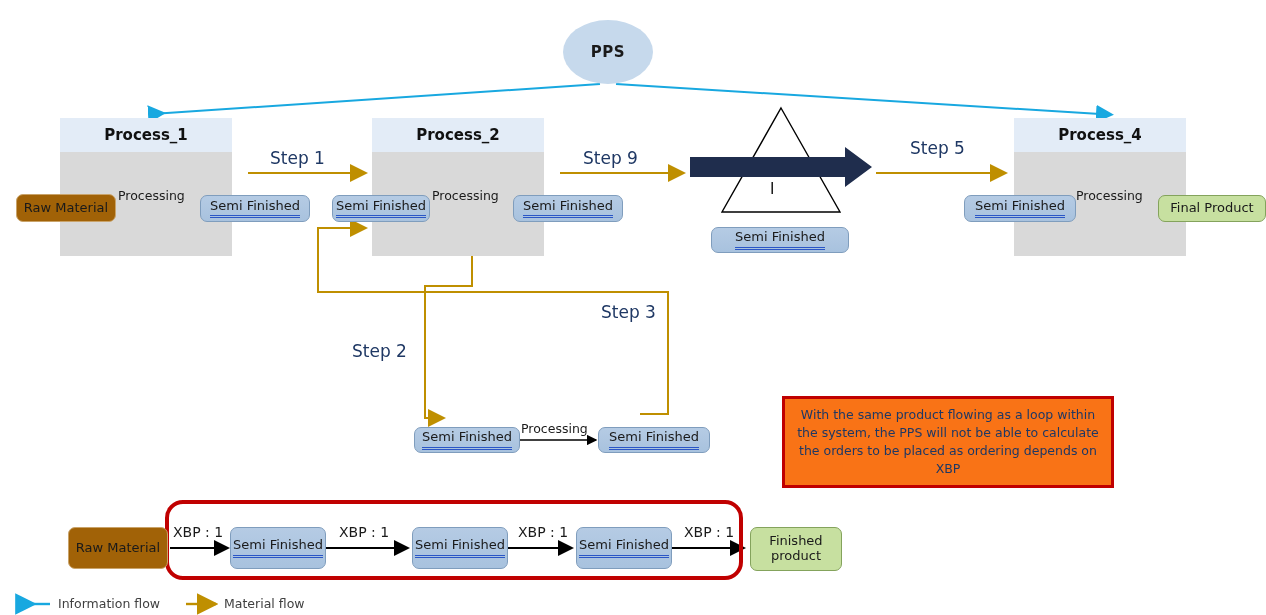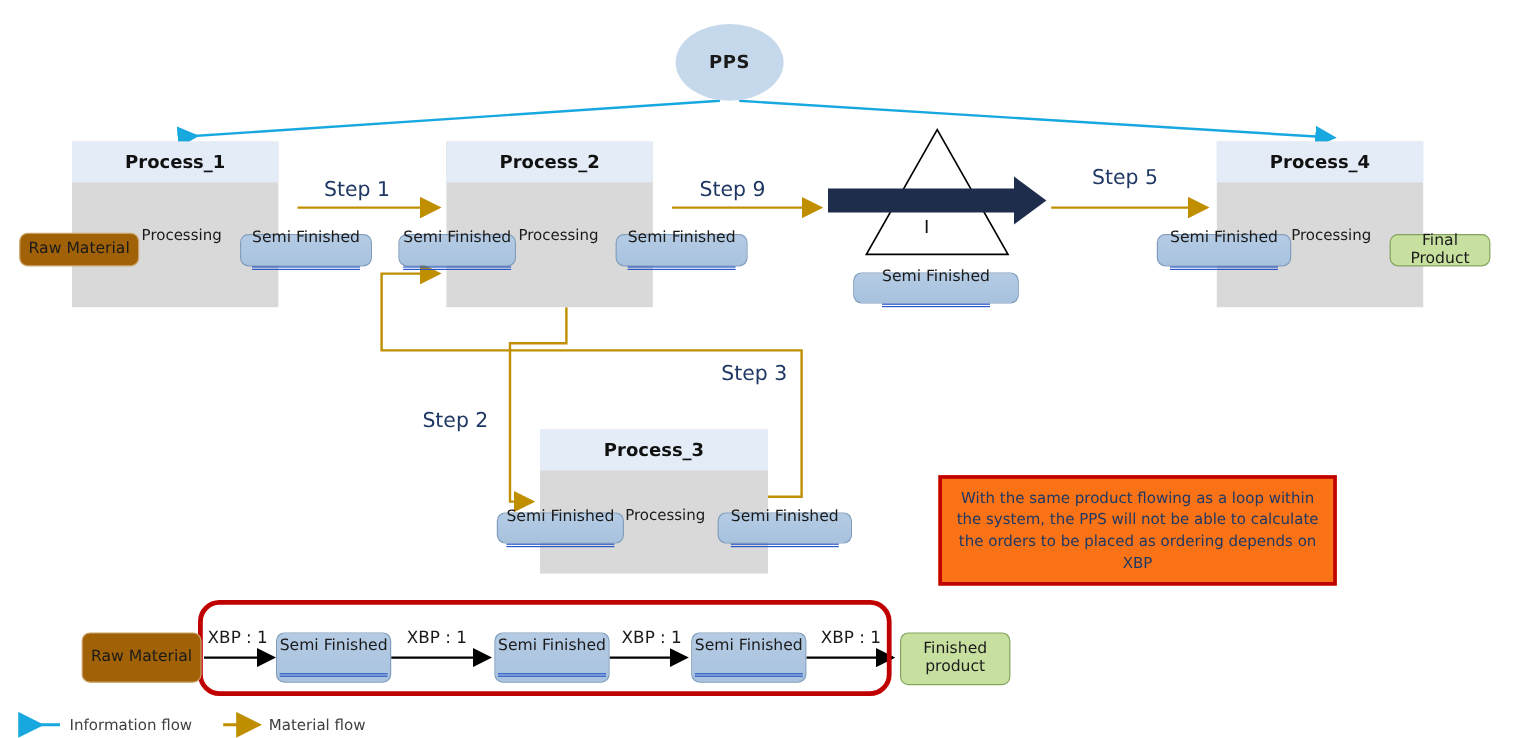--- a/index.html
+++ b/index.html
@@ -34,21 +34,21 @@
   }
   .node.green{
     background:#c7e0a0;border:1px solid #84a35c;
   }
   .node.semi{
     background:linear-gradient(#b5cbe4,#a8c2de);border:1px solid #7f9dbd;
     color:#1a1a1a;
   }
   .node.semi .lbl{
     border-bottom:3px double #2a56c6;color:#1a1a1a;
-    text-decoration:none;padding-bottom:15px;
+    text-decoration:none;padding-bottom:2px;
   }
 
   .steplabel{
     position:absolute;font-size:17px;color:#1f3864;white-space:nowrap;
   }
   .proclabel{
     position:absolute;font-size:12.5px;color:#1a1a1a;white-space:nowrap;
   }
   .xbplabel{
     position:absolute;font-size:14px;color:#1a1a1a;white-space:nowrap;
@@ -166,39 +166,36 @@
     <div class="phead">Process_2</div>
   </div>
   <div class="node semi" style="left:332px;top:195px;width:98px;height:27px;">
     <span class="lbl">Semi Finished</span>
   </div>
   <div class="proclabel" style="left:432px;top:188px;">Processing</div>
   <div class="node semi" style="left:513px;top:195px;width:110px;height:27px;">
     <span class="lbl">Semi Finished</span>
   </div>
 
-  <div class="process" style="left:450px;top:358px;width:190px;height:120px;">
-    <div class="phead">Process_3</div>
-  </div>
   <div class="node semi" style="left:414px;top:427px;width:106px;height:26px;">
     <span class="lbl">Semi Finished</span>
   </div>
   <div class="proclabel" style="left:521px;top:421px;">Processing</div>
   <div class="node semi" style="left:598px;top:427px;width:112px;height:26px;">
     <span class="lbl">Semi Finished</span>
   </div>
 
   <div class="process" style="left:1014px;top:118px;width:172px;height:138px;">
     <div class="phead">Process_4</div>
   </div>
   <div class="node semi" style="left:964px;top:195px;width:112px;height:27px;">
     <span class="lbl">Semi Finished</span>
   </div>
   <div class="proclabel" style="left:1076px;top:188px;">Processing</div>
-  <div class="node green" style="left:1158px;top:195px;width:84px;height:27px;">
+  <div class="node green" style="left:1158px;top:195px;width:108px;height:27px;">
     <span>Final Product</span>
   </div>
 
   <div class="tri-i">I</div>
   <div class="node semi" style="left:711px;top:227px;width:138px;height:26px;">
     <span class="lbl">Semi Finished</span>
   </div>
 
   <div class="steplabel" style="left:270px;top:148px;">Step 1</div>
   <div class="steplabel" style="left:352px;top:341px;">Step 2</div>

